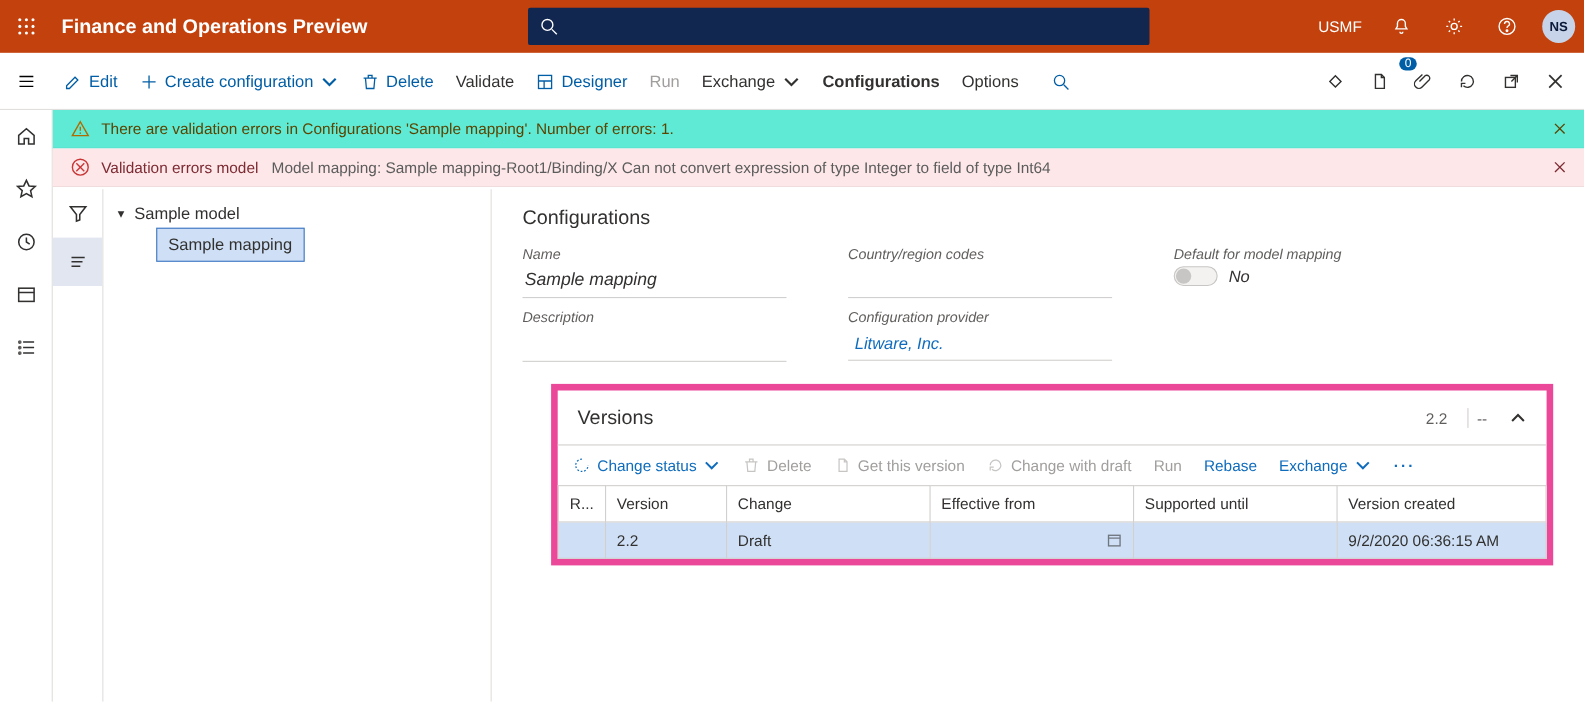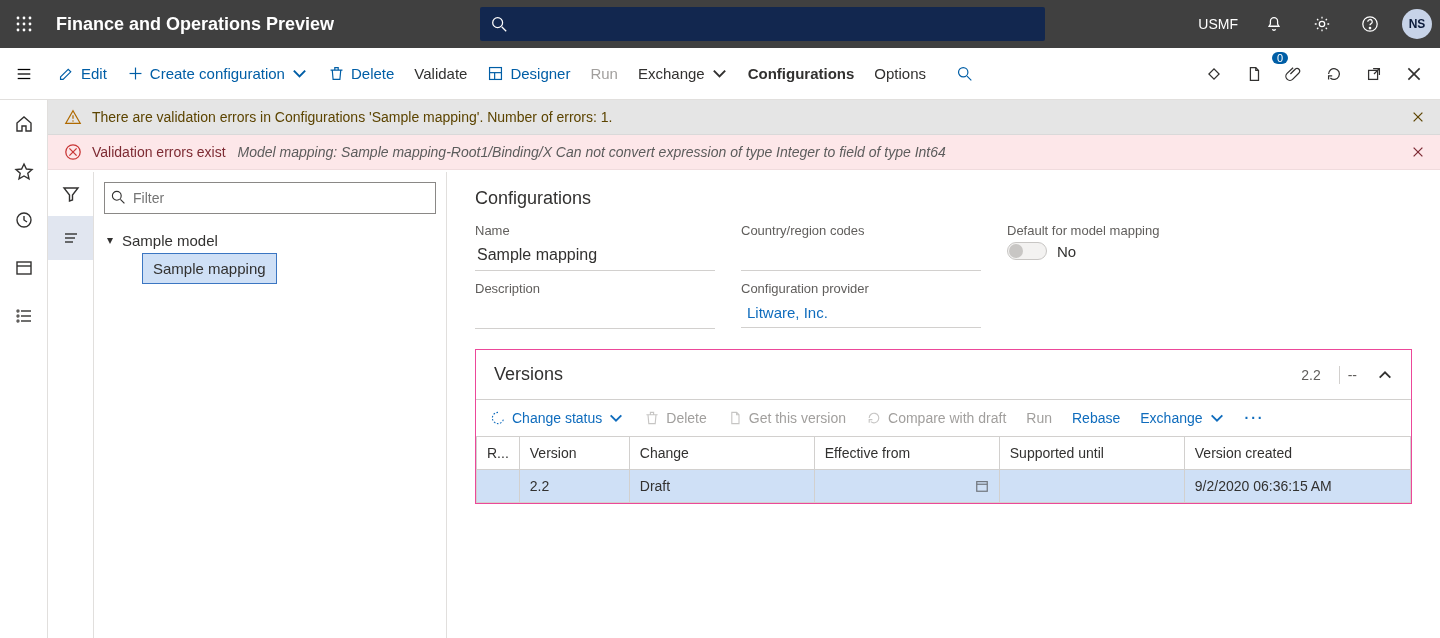--- a/index.html
+++ b/index.html
@@ -1,61 +1,61 @@
 <!DOCTYPE html>
 <html><head>
 <meta charset="utf-8">
 <style>
   * { box-sizing: border-box; margin: 0; padding: 0; }
   body { font-family: "Segoe UI", Arial, sans-serif; font-size: 14px; color: #323130; background: #fff; width: 1440px; height: 638px; overflow: hidden; }
 
   
-  .top-header { background: #404040; height: 48px; display: flex; align-items: center; color: #fff; }
+  .top-header { background: #c2410c; height: 48px; display: flex; align-items: center; color: #fff; }
   .waffle { width: 48px; height: 48px; display:flex; align-items:center; justify-content:center; }
   .waffle svg { width: 16px; height: 16px; fill: #fff; }
   .app-title { font-size: 18px; font-weight: 600; margin-left: 8px; }
   .spacer { flex: 1; }
   .search-box-wrap { width: 565px; height: 34px; background: #12274f; border-radius: 2px; display:flex; align-items:center; margin-left:auto; margin-right:auto; padding:0 10px; }
   .search-box-wrap .sicon { width:18px; height:18px; margin-right:10px; }
   .search-box-wrap input { background: transparent; border: none; outline: none; color: #d0d7e5; font-size:15px; width:100%; }
   .hdr-right { display:flex; align-items:center; gap:8px; padding-right:8px; }
   .hdr-text { font-size:14px; padding:0 8px; }
   .hdr-icon { width:40px; height:48px; display:flex; align-items:center; justify-content:center; }
   .hdr-icon svg { width:18px; height:18px; stroke:#fff; fill:none; }
   .avatar { width:30px; height:30px; border-radius:50%; background:#c7d3e8; color:#0b1a3a; font-size:12px; display:flex; align-items:center; justify-content:center; margin-left:4px; font-weight:600;}
 
   
   .cmd-bar { height: 52px; border-bottom: 1px solid #e1dfdd; display:flex; align-items:center; position:relative; }
   .hamburger { width:48px; height:48px; display:flex; align-items:center; justify-content:center; border:none; background:transparent; }
   .cmd-bar .cmds { display:flex; align-items:center; height:100%; }
-  .cmd-item { display:flex; align-items:center; height:100%; padding:0 10px; color:#005ea6; font-size:15px; cursor:pointer; gap:6px; }
+  .cmd-item { display:flex; align-items:flex-end; height:100%; padding:16px 10px; color:#005ea6; font-size:15px; cursor:pointer; gap:6px; }
   .cmd-item.disabled { color:#a19f9d; cursor:default; }
   .cmd-item svg { width:17px; height:17px; stroke:#005ea6; fill:none; }
   .cmd-item.plain { color:#323130; }
   .cmd-item.plain.active { font-weight:600; }
   .cmd-right { position:absolute; right:8px; display:flex; align-items:center; gap:4px; }
   .cmd-right .ibtn { width:36px; height:36px; display:flex; align-items:center; justify-content:center; cursor:pointer; }
   .cmd-right .ibtn svg { width:18px; height:18px; }
   .paperclip-badge { position: relative; }
   .paperclip-badge .badge { position:absolute; top:-4px; left:-4px; background:#005ea6; color:#fff; border-radius:8px; padding:0 5px; font-size:11px; }
 
   
   .app-body { display:flex; height: calc(638px - 48px - 52px); position:relative; }
   .left-rail { width:48px; background:#fff; border-right:1px solid #e1dfdd; display:flex; flex-direction:column; align-items:center; padding-top:6px; gap:12px; }
   .left-rail .ritem { width:36px; height:36px; display:flex; align-items:center; justify-content:center; cursor:pointer; }
   .left-rail .ritem svg { width:20px; height:20px; stroke:#605e5c; fill:none; }
 
   
   .msg-wrap { position:absolute; top:0; left:48px; right:0; z-index:5; }
   .msg { display:flex; align-items:center; padding:8px 16px; font-size:14px; border-bottom:1px solid rgba(0,0,0,0.05); position:relative; }
-  .msg.warn { background:#e5e5e5; color:#5c4400; }
+  .msg.warn { background:#5eead4; color:#5c4400; }
   .msg.err  { background:#fde7e9; color:#7d2a32; }
   .msg .micon { width:18px; height:18px; margin-right:10px; flex-shrink:0; }
   .msg .mclose { position:absolute; right:12px; cursor:pointer; width:20px; height:20px; display:flex; align-items:center; justify-content:center; }
-  .msg .mtxt2 { margin-left:12px; color:#5c5c5c;font-style:italic; }
+  .msg .mtxt2 { margin-left:12px; color:#5c5c5c; }
   .msg .mtxt1 { }
 
   
   .content-wrap { display:flex; flex:1; margin-top:72px; height:calc(100% - 72px); }
 
   
   .mini-tb { width:46px; border-right:1px solid #e1dfdd; display:flex; flex-direction:column; }
   .mini-tb .titem { height:44px; display:flex; align-items:center; justify-content:center; }
   .mini-tb .titem.active { background:#e1e6f0; }
   .mini-tb .titem svg { width:20px; height:20px; stroke:#005ea6; fill:none; }
@@ -65,32 +65,32 @@
   .filter-wrap { position:relative; margin-bottom:14px; }
   .filter-wrap .ficon { position:absolute; left:6px; top:7px; width:16px; height:16px; }
   .tree-node { font-size:15px; padding:4px 0; }
   .tree-root { display:flex; align-items:center; gap:6px; font-weight:400; }
   .tree-root .caret { width:12px; height:12px; }
   .tree-child { margin-left:38px; margin-top:4px; padding:6px 10px; background:#cfe0f6; border:1px solid #3b76c2; font-size:15px; display:inline-block; }
 
   
   .detail-panel { flex:1; padding:16px 28px 0 28px; overflow:auto; position:relative; }
   .detail-panel h2 { font-size:18px; font-weight:400; margin-bottom:14px; }
-  .field-row { display:flex; gap:26px; margin-bottom:10px; }
+  .field-row { display:flex; gap:56px; margin-bottom:10px;font-style:italic; }
   .field { width:240px; }
   .field .flabel { font-size:13px; color:#605e5c; margin-bottom:4px; display:block; }
   .field .fval { font-size:16px; padding:4px 0 6px 2px; border-bottom:1px solid #d2d0ce; }
   .field .flink { color:#0f6cbd; cursor:pointer; padding:4px 0 6px 6px; display:block; border-bottom:1px solid #d2d0ce; font-size:15px;}
   .toggle-wrap { display:flex; align-items:center; gap:10px; margin-top:4px;}
   .toggle { width:40px; height:18px; border-radius:10px; background:#f3f2f1; border:1px solid #c8c6c4; position:relative; }
   .toggle .knob { width:14px; height:14px; border-radius:50%; background:#c8c6c4; position:absolute; left:1px; top:1px; }
   .toggle-label { font-size:15px; }
 
   
-  .versions { border:1px solid #ec4899; margin-top:20px; }
+  .versions { border:6px solid #ec4899; margin-top:20px;margin-left:26px; }
   .vers-hdr { display:flex; align-items:center; padding:14px 18px; }
   .vers-hdr h3 { font-size:18px; font-weight:400; flex:1; }
   .vers-hdr .hsmall { font-size:14px; margin-right:10px; color:#605e5c; }
   .vers-hdr .sep { width:1px; height:18px; background:#d2d0ce; margin:0 8px; }
   .vers-hdr .caret-up { width:16px; height:16px; }
   .vers-toolbar { border-top:1px solid #d2d0ce; display:flex; align-items:center; padding:10px 14px; gap:20px; }
   .vbtn { display:flex; align-items:center; gap:6px; color:#0f6cbd; font-size:14px; cursor:pointer;}
   .vbtn.dis { color:#a19f9d; cursor:default; }
   .vbtn svg { width:16px; height:16px; }
   .vbtn.dis svg { opacity:.6; }
@@ -410,21 +410,21 @@
       <span class="mclose">
           <svg width="14" height="14" stroke="#5c4400">
             <use href="#i-close"></use>
           </svg>
         </span>
     </div>
     <div class="msg err">
       <svg class="micon">
           <use href="#i-err"></use>
         </svg>
-      <span class="mtxt1">Validation errors exist</span>
+      <span class="mtxt1">Validation errors model</span>
       <span class="mtxt2">Model mapping: Sample mapping-Root1/Binding/X Can not convert expression of type Integer to field of type Int64</span>
       <span class="mclose">
           <svg width="14" height="14" stroke="#7d2a32">
             <use href="#i-close"></use>
           </svg>
         </span>
     </div>
   </div>
 
   <div class="content-wrap">
@@ -435,26 +435,20 @@
           </svg>
         </div>
       <div class="titem active">
           <svg stroke="#323130">
             <use href="#i-lines"></use>
           </svg>
         </div>
     </div>
 
     <div class="tree-panel">
-      <div class="filter-wrap">
-        <svg class="ficon" stroke="#8a8886">
-            <use href="#i-search"></use>
-          </svg>
-        <input class="filter-input" placeholder="Filter" style="">
-      </div>
       <div class="tree-node">
         <div class="tree-root">
           <svg class="caret" fill="#323130">
               <use href="#i-caret-filled"></use>
             </svg>
           <span style="font-weight:400;">Sample model</span>
         </div>
         <div class="tree-child">Sample mapping</div>
       </div>
     </div>
@@ -523,21 +517,21 @@
           <div class="vbtn dis">
               <svg stroke="#a19f9d">
                 <use href="#i-doc"></use>
               </svg>
               <span>Get this version</span>
             </div>
           <div class="vbtn dis">
               <svg stroke="#a19f9d">
                 <use href="#i-refresh"></use>
               </svg>
-              <span>Compare with draft</span>
+              <span>Change with draft</span>
             </div>
           <div class="vbtn dis">
               <span>Run</span>
             </div>
           <div class="vbtn">
               <span>Rebase</span>
             </div>
           <div class="vbtn">
               <span>Exchange</span>
               <svg class="chev" stroke="#323130">

